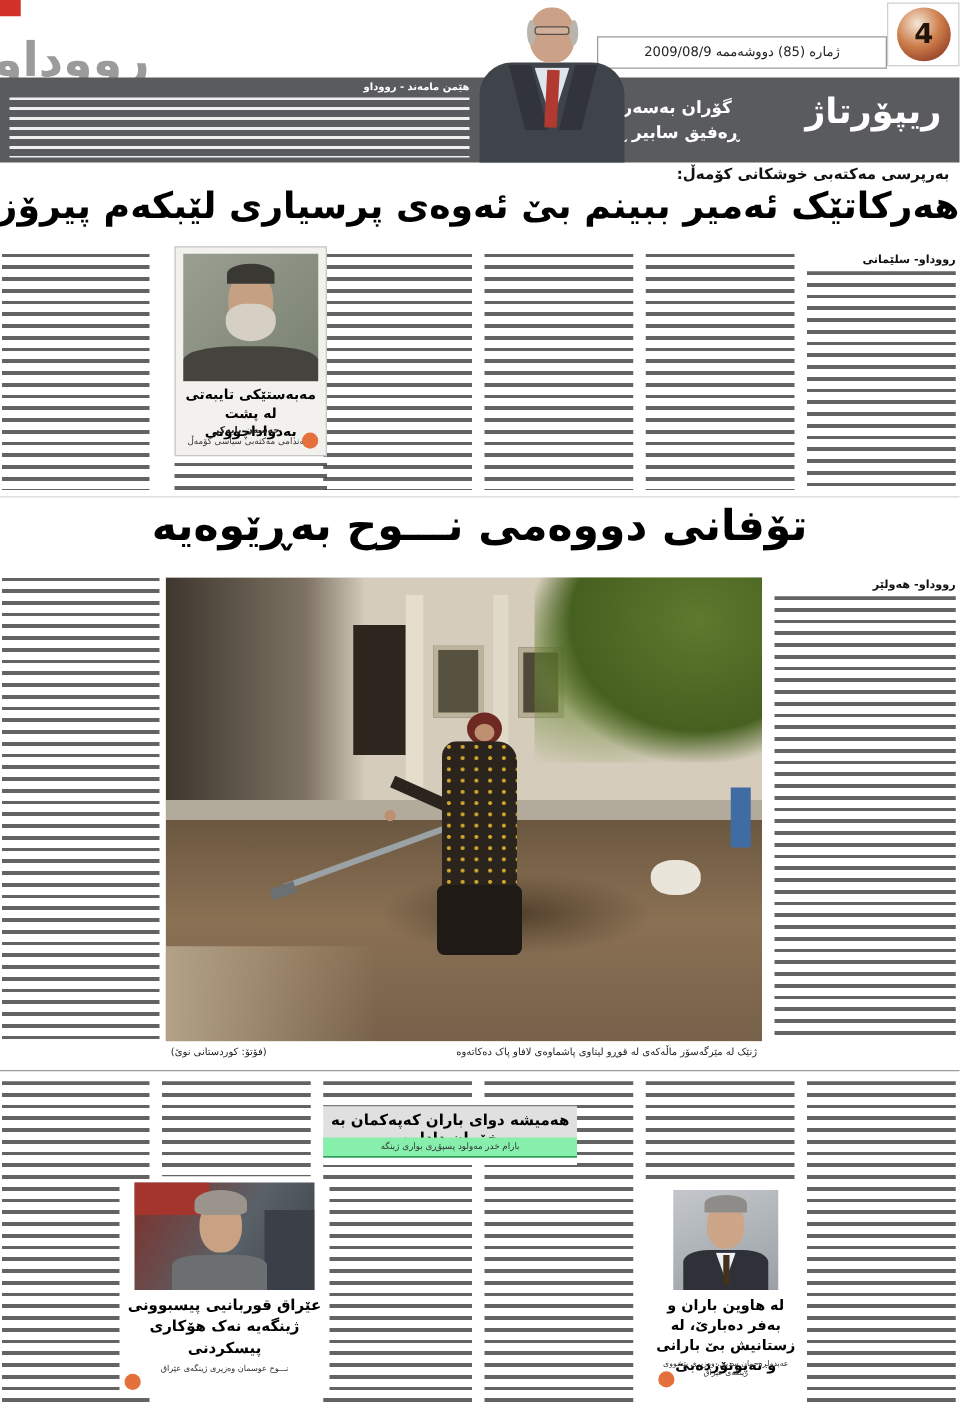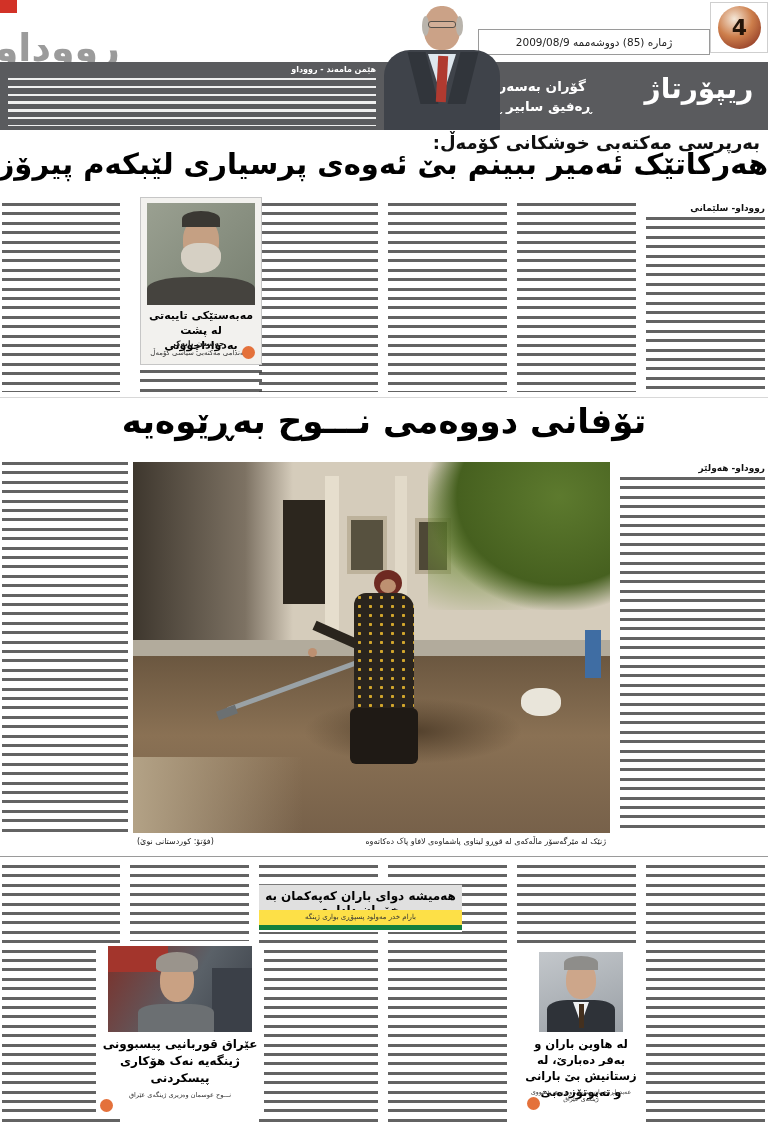--- a/index.html
+++ b/index.html
@@ -34,21 +34,21 @@
   .h-man .suit{left:8px;top:50px;width:116px;height:80px;background:#3f434a;border-radius:26px 26px 0 0;}
   .h-man .shirt{left:52px;top:54px;width:28px;height:44px;background:#dde6ed;clip-path:polygon(0 0,100% 0,50% 100%);}
   .h-man .tie{left:61px;top:56px;width:10px;height:46px;background:#b03a30;transform:rotate(3deg);}
   .h-man .lapl{left:38px;top:52px;width:18px;height:52px;background:#31353b;transform:skewX(14deg);}
   .h-man .lapr{left:78px;top:52px;width:18px;height:52px;background:#31353b;transform:skewX(-14deg);}
   .h-man .head{left:48px;top:6px;width:36px;height:44px;background:#cba287;border-radius:46% 46% 42% 42%;}
   .h-man .hairl{left:46px;top:16px;width:7px;height:20px;background:#b9b4ac;border-radius:50%;}
   .h-man .hairr{left:80px;top:16px;width:7px;height:20px;background:#b9b4ac;border-radius:50%;}
   .h-man .glasses{left:52px;top:21px;width:28px;height:7px;border:1.5px solid #55504a;border-radius:3px;background:rgba(255,255,255,.15);}
   
-  .kicker{left:380px;top:132px;width:380px;font-size:18px;font-weight:bold;color:#111;text-align:right;}
+  .kicker{left:380px;top:132px;width:380px;font-size:12px;font-weight:bold;color:#111;text-align:right;}
   .headline1{left:0;top:147px;width:768px;font-size:29px;font-weight:bold;color:#000;text-align:center;white-space:nowrap;}
   .a1-byline{left:646px;top:203px;width:119px;font-size:9px;font-weight:bold;color:#111;}
   .a1c1{left:646px;top:217px;width:119px;height:175px;}
   .a1c2{left:517px;top:203px;width:119px;height:189px;}
   .a1c3{left:388px;top:203px;width:119px;height:189px;}
   .a1c4{left:259px;top:203px;width:119px;height:189px;}
   .a1c5u{left:140px;top:370px;width:122px;height:22px;}
   .a1c6{left:2px;top:203px;width:118px;height:189px;}
   .qbox{left:140px;top:197px;width:122px;height:168px;background:#f2f1ee;border:1px solid #c6c6c6;}
   .qbox .ph{left:6px;top:5px;width:108px;height:102px;background:linear-gradient(135deg,#9aa091,#788071);overflow:hidden;}
@@ -101,21 +101,21 @@
   .bc1{left:646px;top:865px;width:119px;height:259px;}
   .bc2{left:517px;top:865px;width:119px;height:82px;}
   .bc3{left:388px;top:865px;width:119px;height:259px;}
   .bc4{left:259px;top:865px;width:119px;height:259px;}
   .bc5{left:130px;top:865px;width:119px;height:76px;}
   .bc6{left:2px;top:865px;width:118px;height:259px;}
   .boxa{left:259px;top:884px;width:203px;height:48px;background:#fff;}
   .boxa .hd{left:0;top:0;width:203px;background:#e0e0e0;border-top:1px solid #7a7a7a;
             font-size:12px;font-weight:bold;text-align:center;padding:4px 2px 3px;color:#000;}
   .boxa .at{left:0;top:26px;width:203px;font-size:7px;text-align:center;color:#333;padding:3px 0 4px;
-            border-bottom:5px solid #15803d;background:#fde047;}
+            border-bottom:1px solid #15803d;background:#86efac;}
   .boxb{left:522px;top:950px;width:118px;height:168px;background:#fff;}
   .boxb .ph{left:17px;top:2px;width:84px;height:80px;background:linear-gradient(160deg,#c3c7cb,#9aa0a6);overflow:hidden;}
   .boxb .ph .suit{left:8px;top:48px;width:68px;height:32px;background:#2e3238;border-radius:30% 30% 0 0;}
   .boxb .ph .shirt{left:34px;top:50px;width:16px;height:22px;background:#eef0f2;clip-path:polygon(0 0,100% 0,50% 100%);}
   .boxb .ph .tie{left:40px;top:52px;width:5px;height:24px;background:#44301e;}
   .boxb .ph .face{left:27px;top:10px;width:30px;height:37px;background:#cda68a;border-radius:45%;}
   .boxb .ph .hair{left:25px;top:4px;width:34px;height:14px;background:#8e8d8a;border-radius:50% 50% 0 0;}
   .boxb .qt{left:2px;top:86px;width:114px;font-size:11.5px;font-weight:bold;text-align:center;line-height:16px;color:#000;}
   .boxb .at{left:2px;top:138px;width:114px;font-size:6.2px;text-align:center;color:#333;}
   .boxb .dot{left:5px;bottom:8px;}

